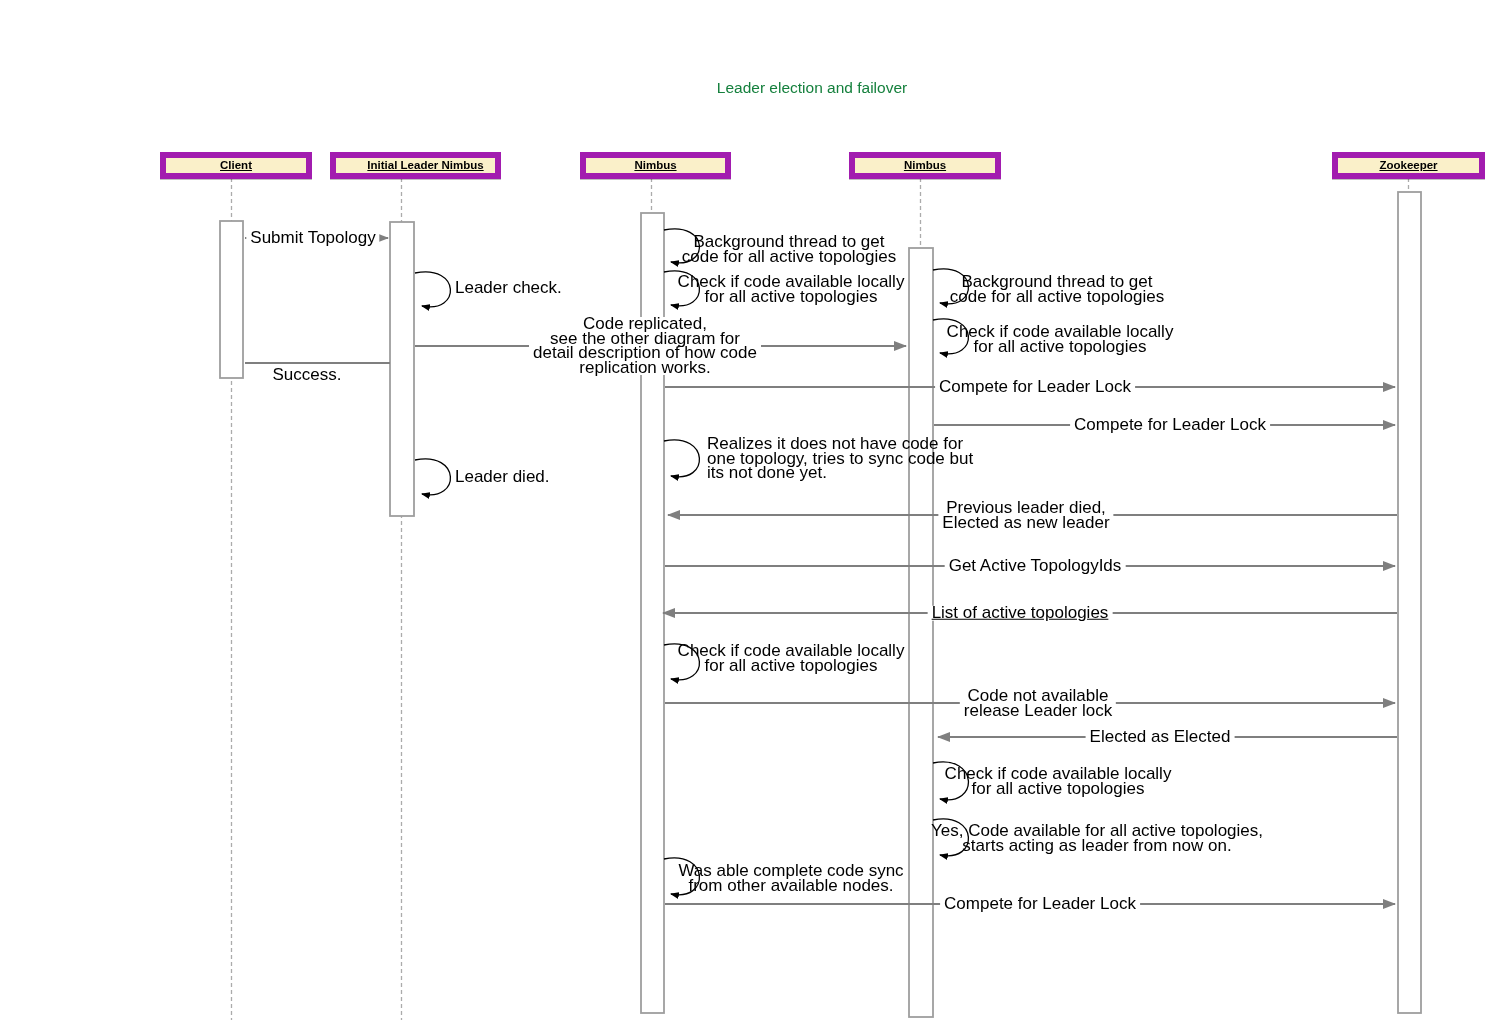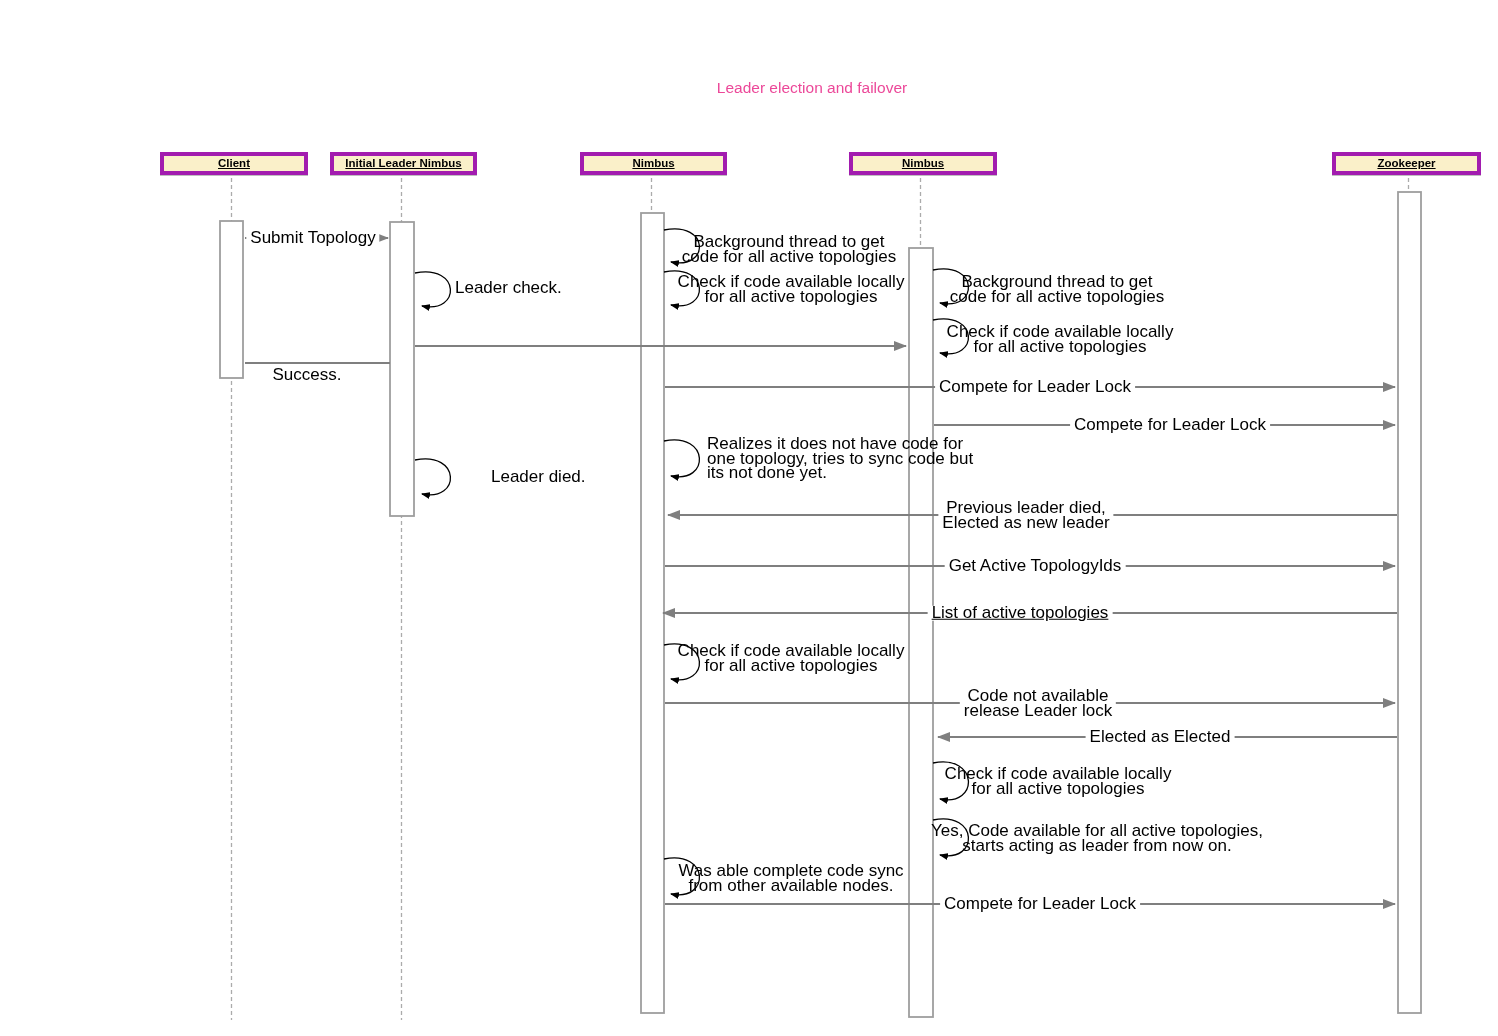--- a/index.html
+++ b/index.html
@@ -9,29 +9,29 @@
     background:#fff;
     font-family:"Liberation Sans", sans-serif;
     color:#000;
     overflow:hidden;
   }
   #title{
     position:absolute;
     left:812px;top:79px;
     transform:translateX(-50%);
     font-size:15.5px;
-    color:#ec4899;
+    color:#15803d;
     white-space:nowrap;
   }
   .svg-overlay{position:absolute;left:0;top:0;}
   .lifeline-header{
     position:absolute;
     top:152px;height:15px;
     background:#faf0c9;
-    border:4px solid #a21caf;
+    border:6px solid #a21caf;
     box-shadow:0 1px 0 rgba(0,0,0,0.25);
     font-size:11.5px;font-weight:bold;
     text-decoration:underline;
     text-align:center;line-height:15px;
     white-space:nowrap;
   }
   .label{
     position:absolute;
     transform:translate(-50%,-50%);
     font-size:17px;
@@ -98,42 +98,46 @@
       <path d="M664,441 C710,432 710,484 671,476" marker-end="url(#arrBlack)"></path>
       <path d="M415,460 C461,451 461,502 422,494" marker-end="url(#arrBlack)"></path>
       <path d="M664,645 C710,636 710,687 671,679" marker-end="url(#arrBlack)"></path>
       <path d="M933,763 C979,754 979,807 940,799" marker-end="url(#arrBlack)"></path>
       <path d="M933,820 C979,811 979,863 940,855" marker-end="url(#arrBlack)"></path>
       <path d="M664,859 C710,850 710,902 671,894" marker-end="url(#arrBlack)"></path>
     </g>
   </svg>
 
   <div class="lifeline-header" style="left:160px;width:140px;">Client</div>
-  <div class="lifeline-header" style="left:330px;width:139px;">Initial Leader Nimbus</div>
+  <div class="lifeline-header" style="left:330px;width:139px;padding-left:20px;">Initial Leader Nimbus</div>
   <div class="lifeline-header" style="left:580px;width:139px;">Nimbus</div>
   <div class="lifeline-header" style="left:849px;width:140px;">Nimbus</div>
   <div class="lifeline-header" style="left:1332px;width:141px;">Zookeeper</div>
 
   <div class="label bg" style="left:313px;top:238px;">Submit Topology</div>
   <div class="label" style="left:789px;top:249px;">Background thread to get
 code for all active topologies</div>
   <div class="label" style="left:791px;top:289px;">Check if code available locally
 for all active topologies</div>
   <div class="label left" style="left:455px;top:288px;">Leader check.</div>
   <div class="label" style="left:1057px;top:289px;">Background thread to get
 code for all active topologies</div>
+  <div class="label bg" style="left:645px;top:346px;">Code replicated,
+see the other diagram for
+detail description of how code
+replication works.</div>
   <div class="label" style="left:1060px;top:339px;">Check if code available locally
 for all active topologies</div>
   <div class="label bg" style="left:307px;top:363px;margin-top:12px;">Success.</div>
   <div class="label bg" style="left:1035px;top:387px;">Compete for Leader Lock</div>
   <div class="label bg" style="left:1170px;top:425px;">Compete for Leader Lock</div>
   <div class="label left" style="left:707px;top:459px;">Realizes it does not have code for
 one topology, tries to sync code but
 its not done yet.</div>
-  <div class="label left" style="left:455px;top:477px;margin-left:36px;">Leader died.</div>
+  <div class="label left" style="left:455px;top:477px;">Leader died.</div>
   <div class="label bg" style="left:1026px;top:515px;">Previous leader died,
 Elected as new leader</div>
   <div class="label bg" style="left:1035px;top:566px;">Get Active TopologyIds</div>
   <div class="label bg" style="left:1020px;top:613px;text-decoration:underline;">List of active topologies</div>
   <div class="label" style="left:791px;top:658px;">Check if code available locally
 for all active topologies</div>
   <div class="label bg" style="left:1038px;top:703px;">Code not available
 release Leader lock</div>
   <div class="label bg" style="left:1160px;top:737px;">Elected as Elected</div>
   <div class="label" style="left:1058px;top:781px;">Check if code available locally

